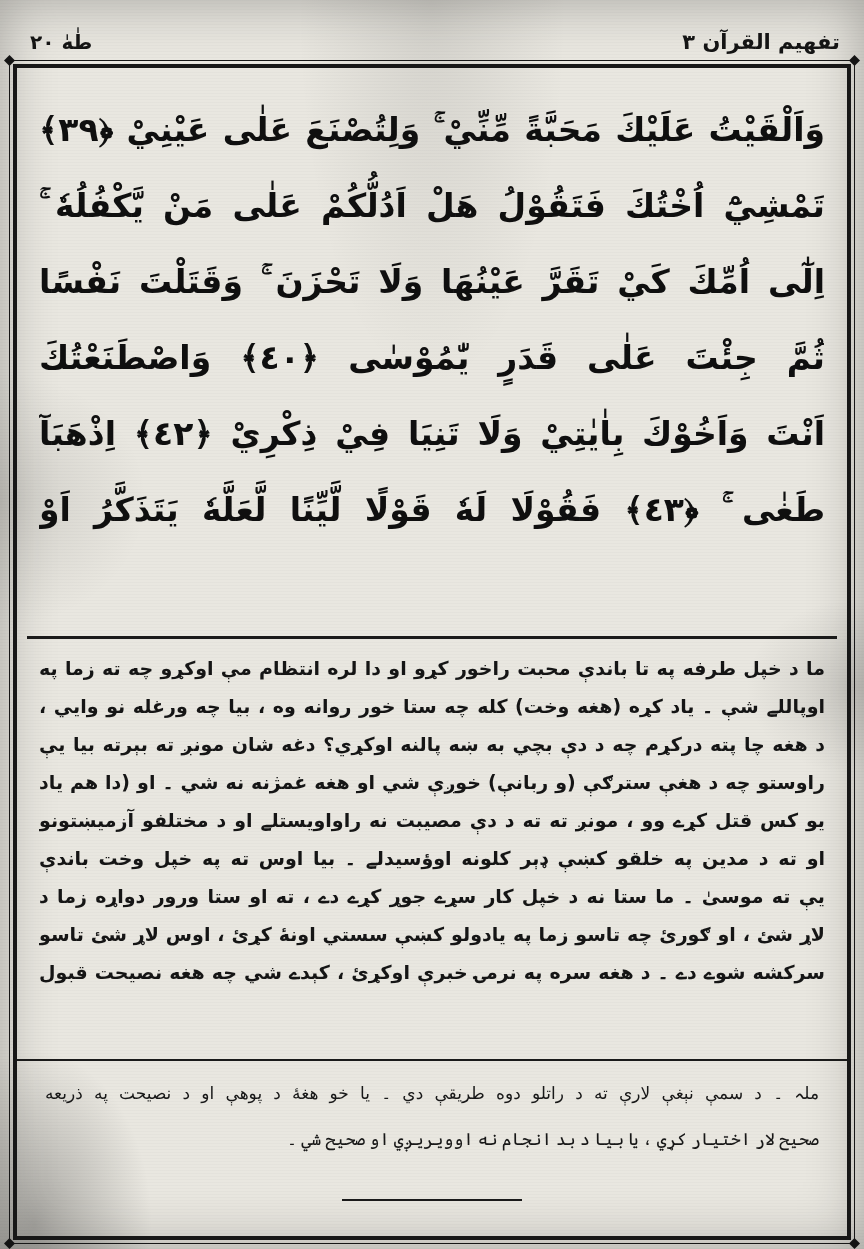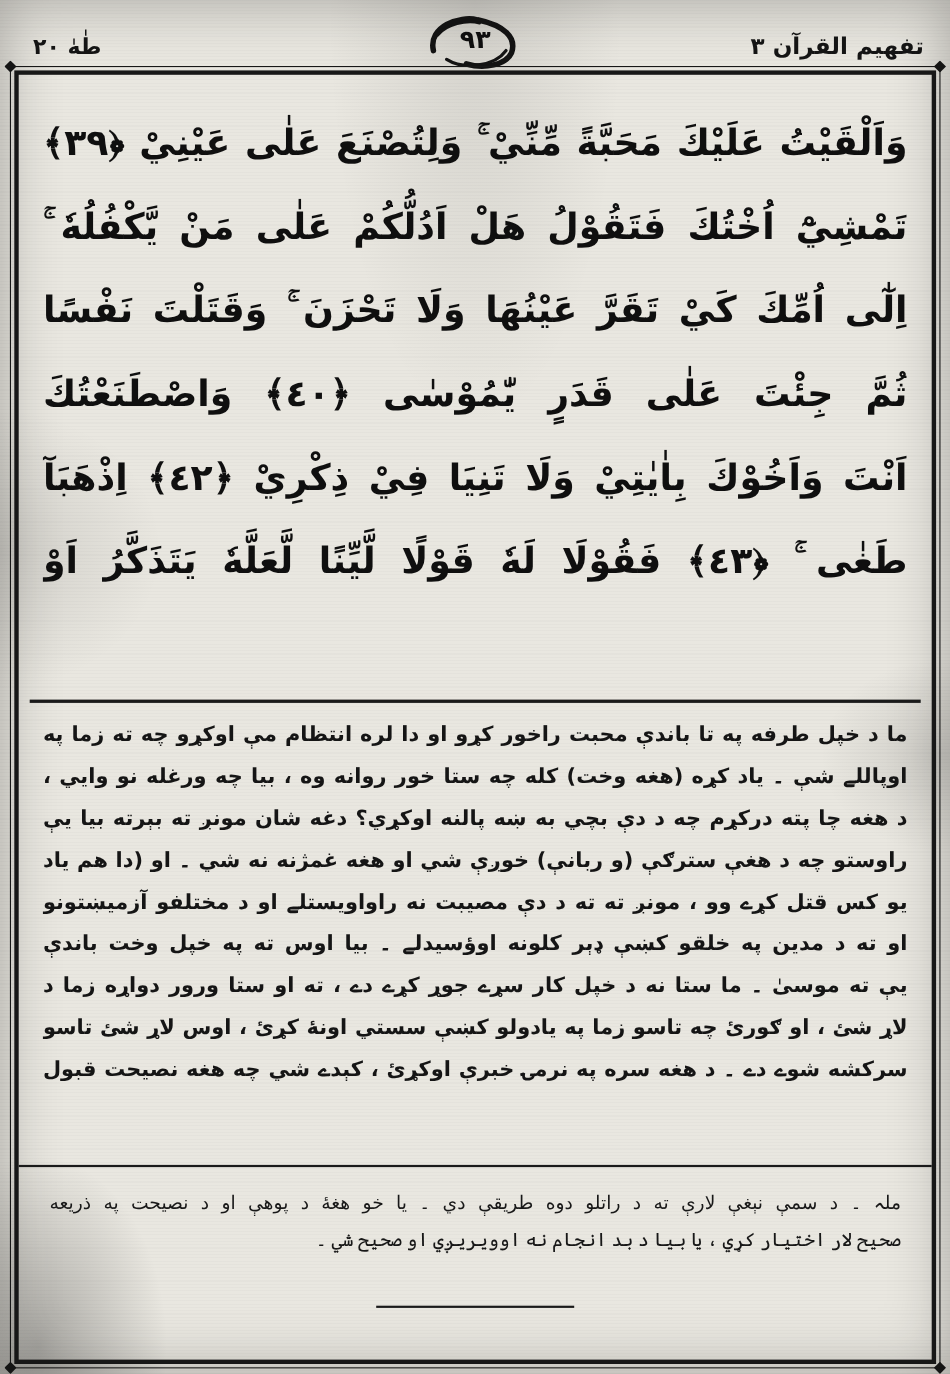--- a/index.html
+++ b/index.html
@@ -84,41 +84,33 @@
   .p-line.last{text-align-last:right;}
 
   
   .fn-sep{border-top:2.5px solid #1a1a1a;margin:26px -22px 16px;}
   .footnote{padding:0 6px;font-family:Liberation Serif, serif;}
   .f-line{
     height:34px;line-height:34px;overflow:hidden;
     font-size:17px;font-weight:500;color:#181818;
     text-align:justify;text-align-last:justify;
   }
-  .f-line.last{text-align-last:right;}
+  .f-line.last{text-align-last:right;margin-top:12px;}
   .end-rule{
     width:180px;border-top:2.5px solid #1a1a1a;
     margin:42px auto 0;
   }
 </style>
 </head>
 <body>
 
 <div class="page">
 
   <div class="header">
     <div class="hdr-book">تفهيم القرآن ٣</div>
-    <div class="hdr-center">
-      <svg viewBox="0 0 96 56">
-        <path d="M10 36 C5 14 34 4 50 8 C74 13 86 24 81 38 C76 49 56 53 40 48" fill="none" stroke="#131313" stroke-width="5" stroke-linecap="round"></path>
-        <path d="M22 44 C38 54 66 50 76 36" fill="none" stroke="#131313" stroke-width="3" stroke-linecap="round"></path>
-        <path d="M14 22 C22 12 40 8 52 11" fill="none" stroke="#131313" stroke-width="2.5" stroke-linecap="round"></path>
-      </svg>
-      <span class="hdr-num">٩٣</span>
-    </div>
     <div class="hdr-surah">طٰهٰ ٢٠</div>
   </div>
 
   <div class="frame">
     <span class="corner tl"></span>
     <span class="corner tr"></span>
     <span class="corner bl"></span>
     <span class="corner br"></span>
 
     <div class="quran">

